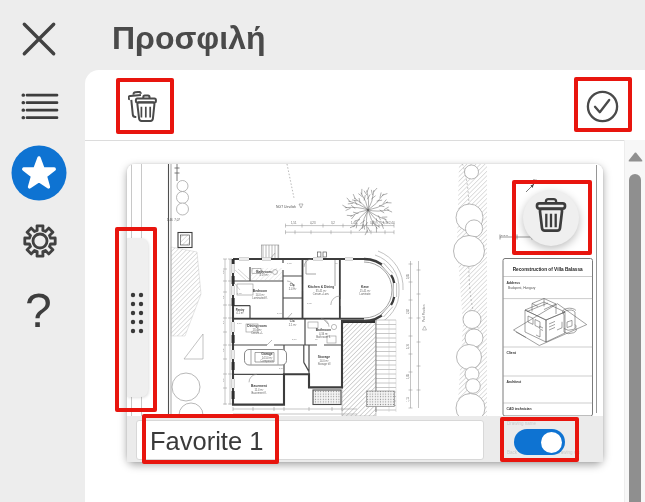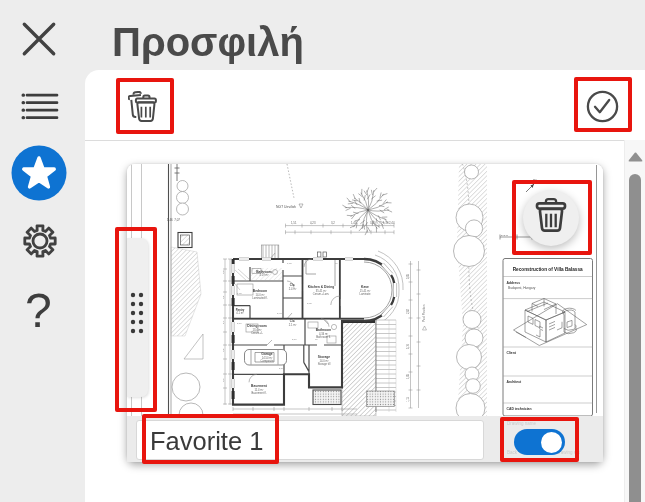--- a/index.html
+++ b/index.html
@@ -13,21 +13,21 @@
 <div class="page">
 
   <div class="abs" style="left:85px;top:70px;width:560px;height:432px;background:#ffffff;border-top-left-radius:14px;"></div>
 
   <div class="abs" style="left:85px;top:140px;width:560px;height:1px;background:#dcdcdc;"></div>
 
   <svg class="abs" style="left:20px;top:20px;" width="38" height="38" viewBox="0 0 38 38">
     <path d="M4.3 4.3 L33.7 33.7 M33.7 4.3 L4.3 33.7" stroke="#424242" stroke-width="3.4" stroke-linecap="round" fill="none"></path>
   </svg>
 
-  <div class="abs" style="left:112px;top:20px;font-size:40px;font-weight:bold;color:#4a4a4a;">Προσφιλή</div>
+  <div class="abs" style="left:112px;top:20px;font-size:32px;font-weight:bold;color:#4a4a4a;">Προσφιλή</div>
 
   <svg class="abs" style="left:20px;top:90px;" width="40" height="32" viewBox="0 0 40 32">
     <g stroke="#3d3d3d" stroke-width="2.7" stroke-linecap="round">
       <path d="M7 5.2 H37 M7 12.7 H37 M7 20.2 H37 M7 27.7 H37"></path>
       <path d="M3.1 5.2 h0.4 M3.1 12.7 h0.4 M3.1 20.2 h0.4 M3.1 27.7 h0.4" stroke-width="3.2"></path>
     </g>
   </svg>
 
   <svg class="abs" style="left:11px;top:145px;" width="56" height="56" viewBox="0 0 56 56">
     <circle cx="28" cy="28" r="27.5" fill="#0e73d2"></circle>

